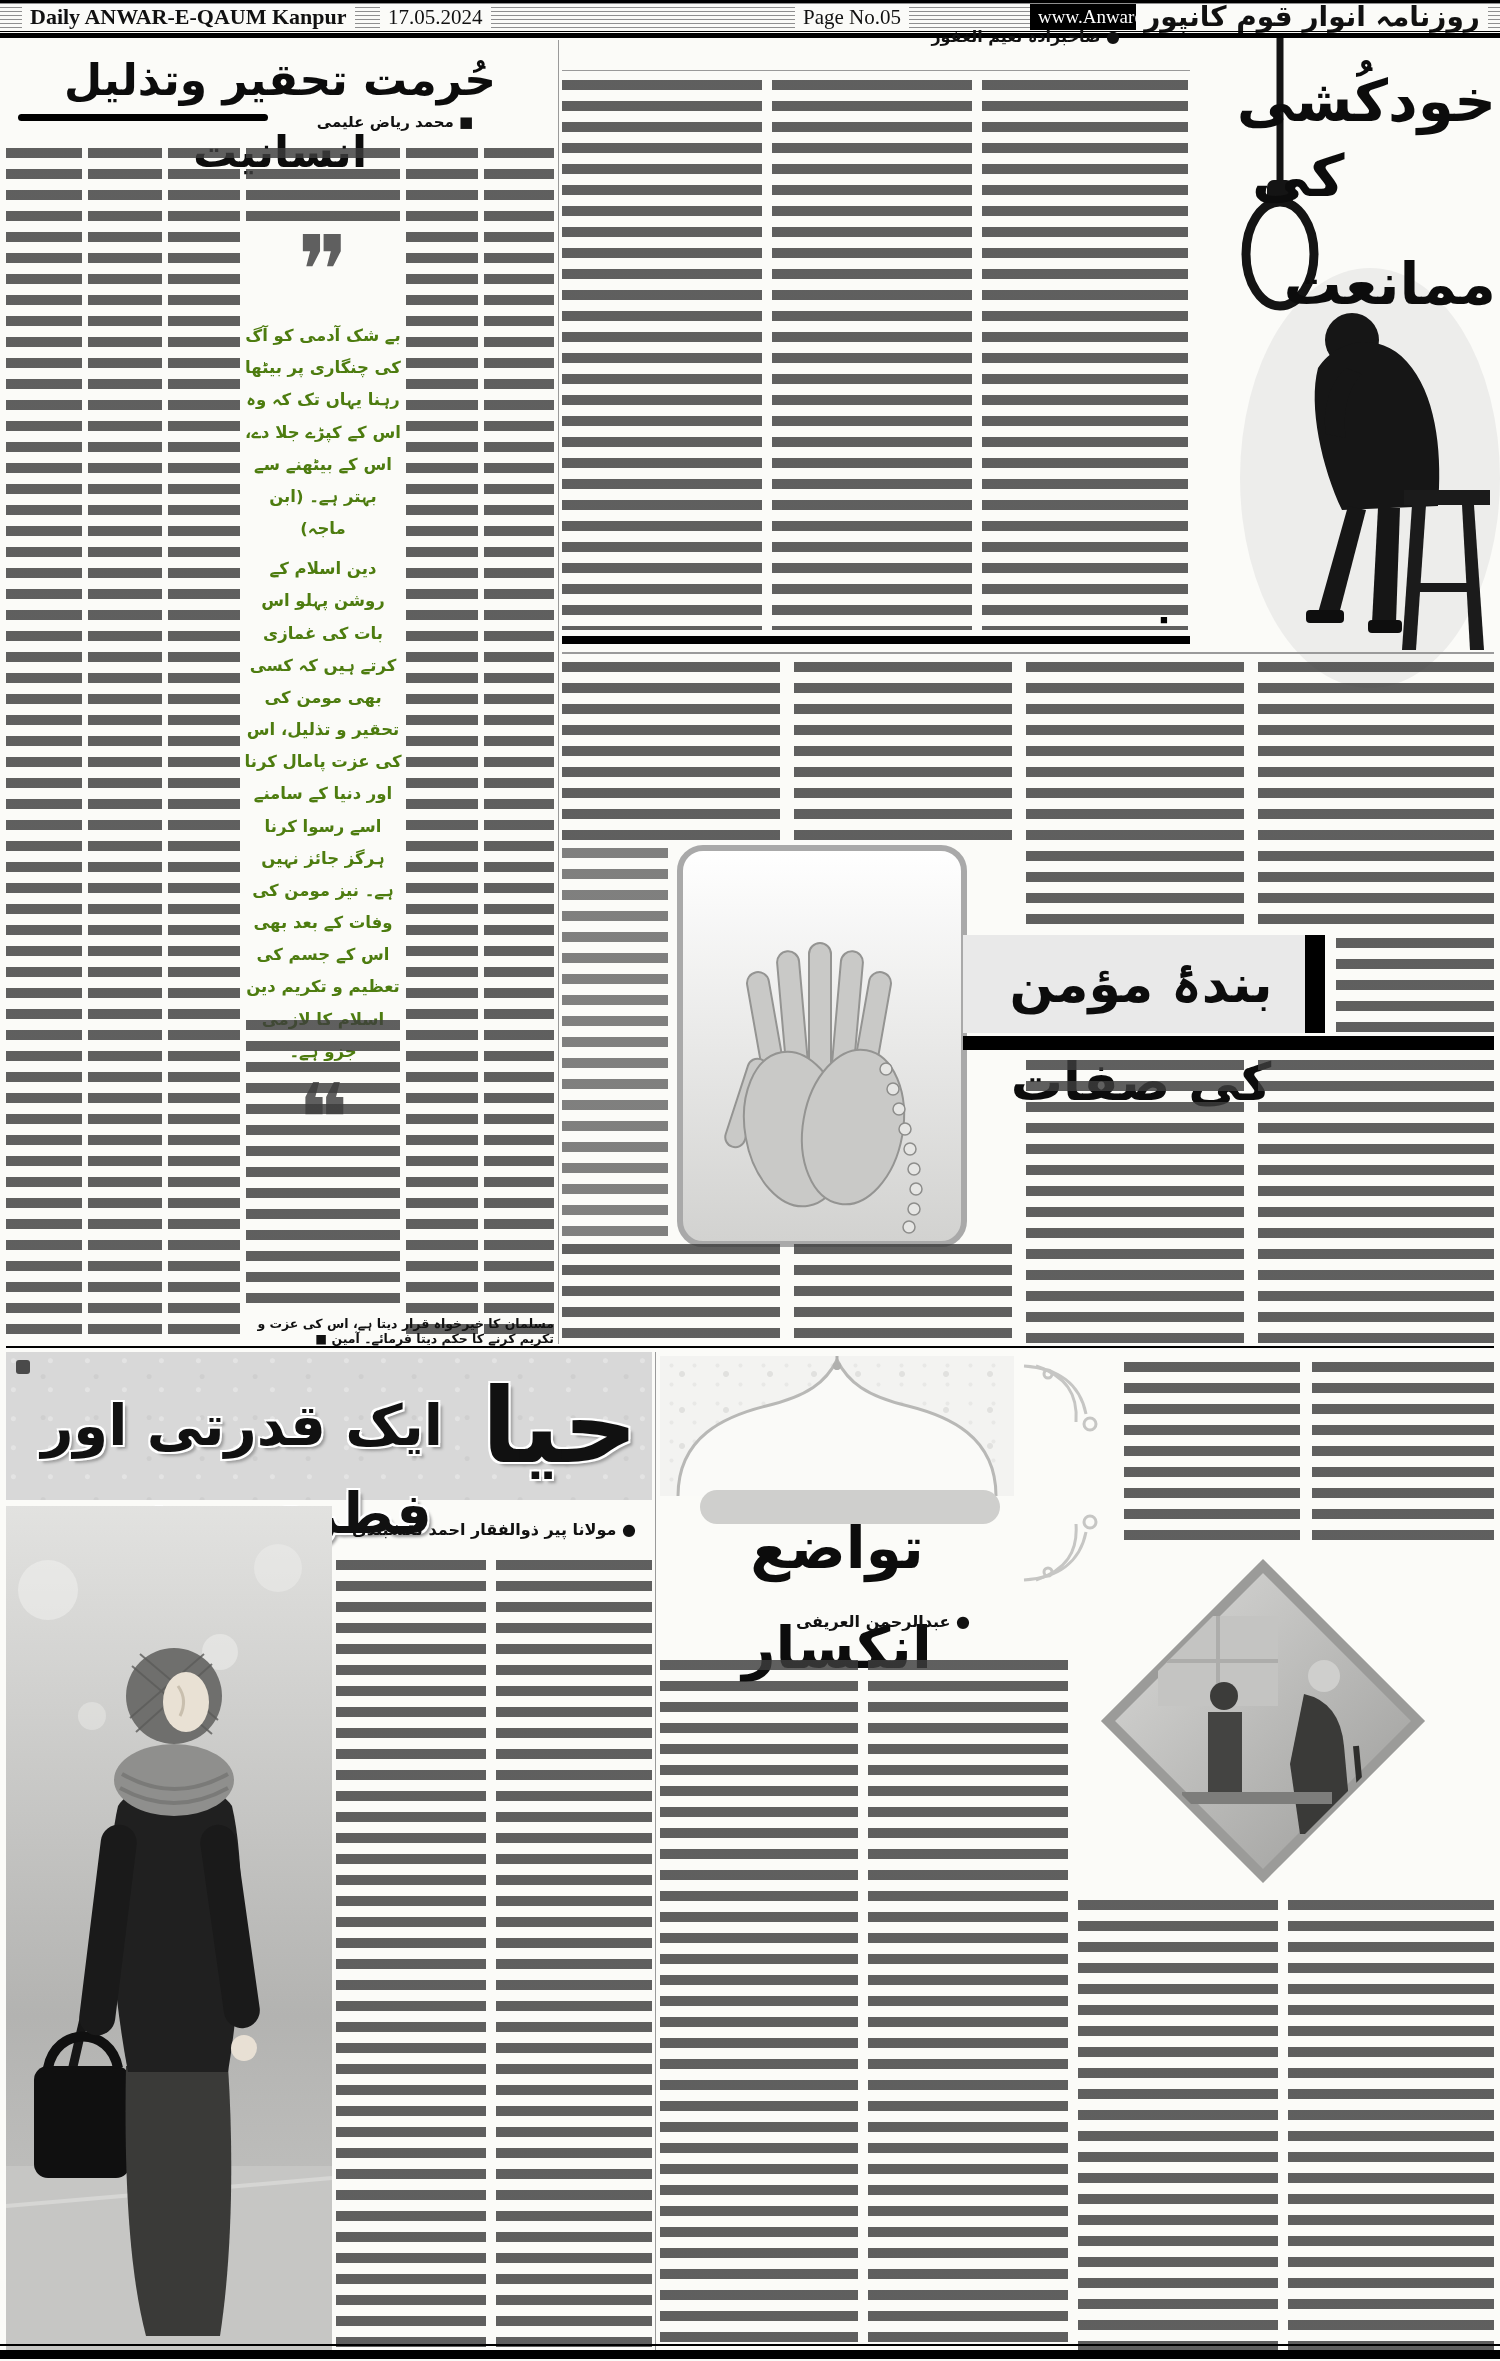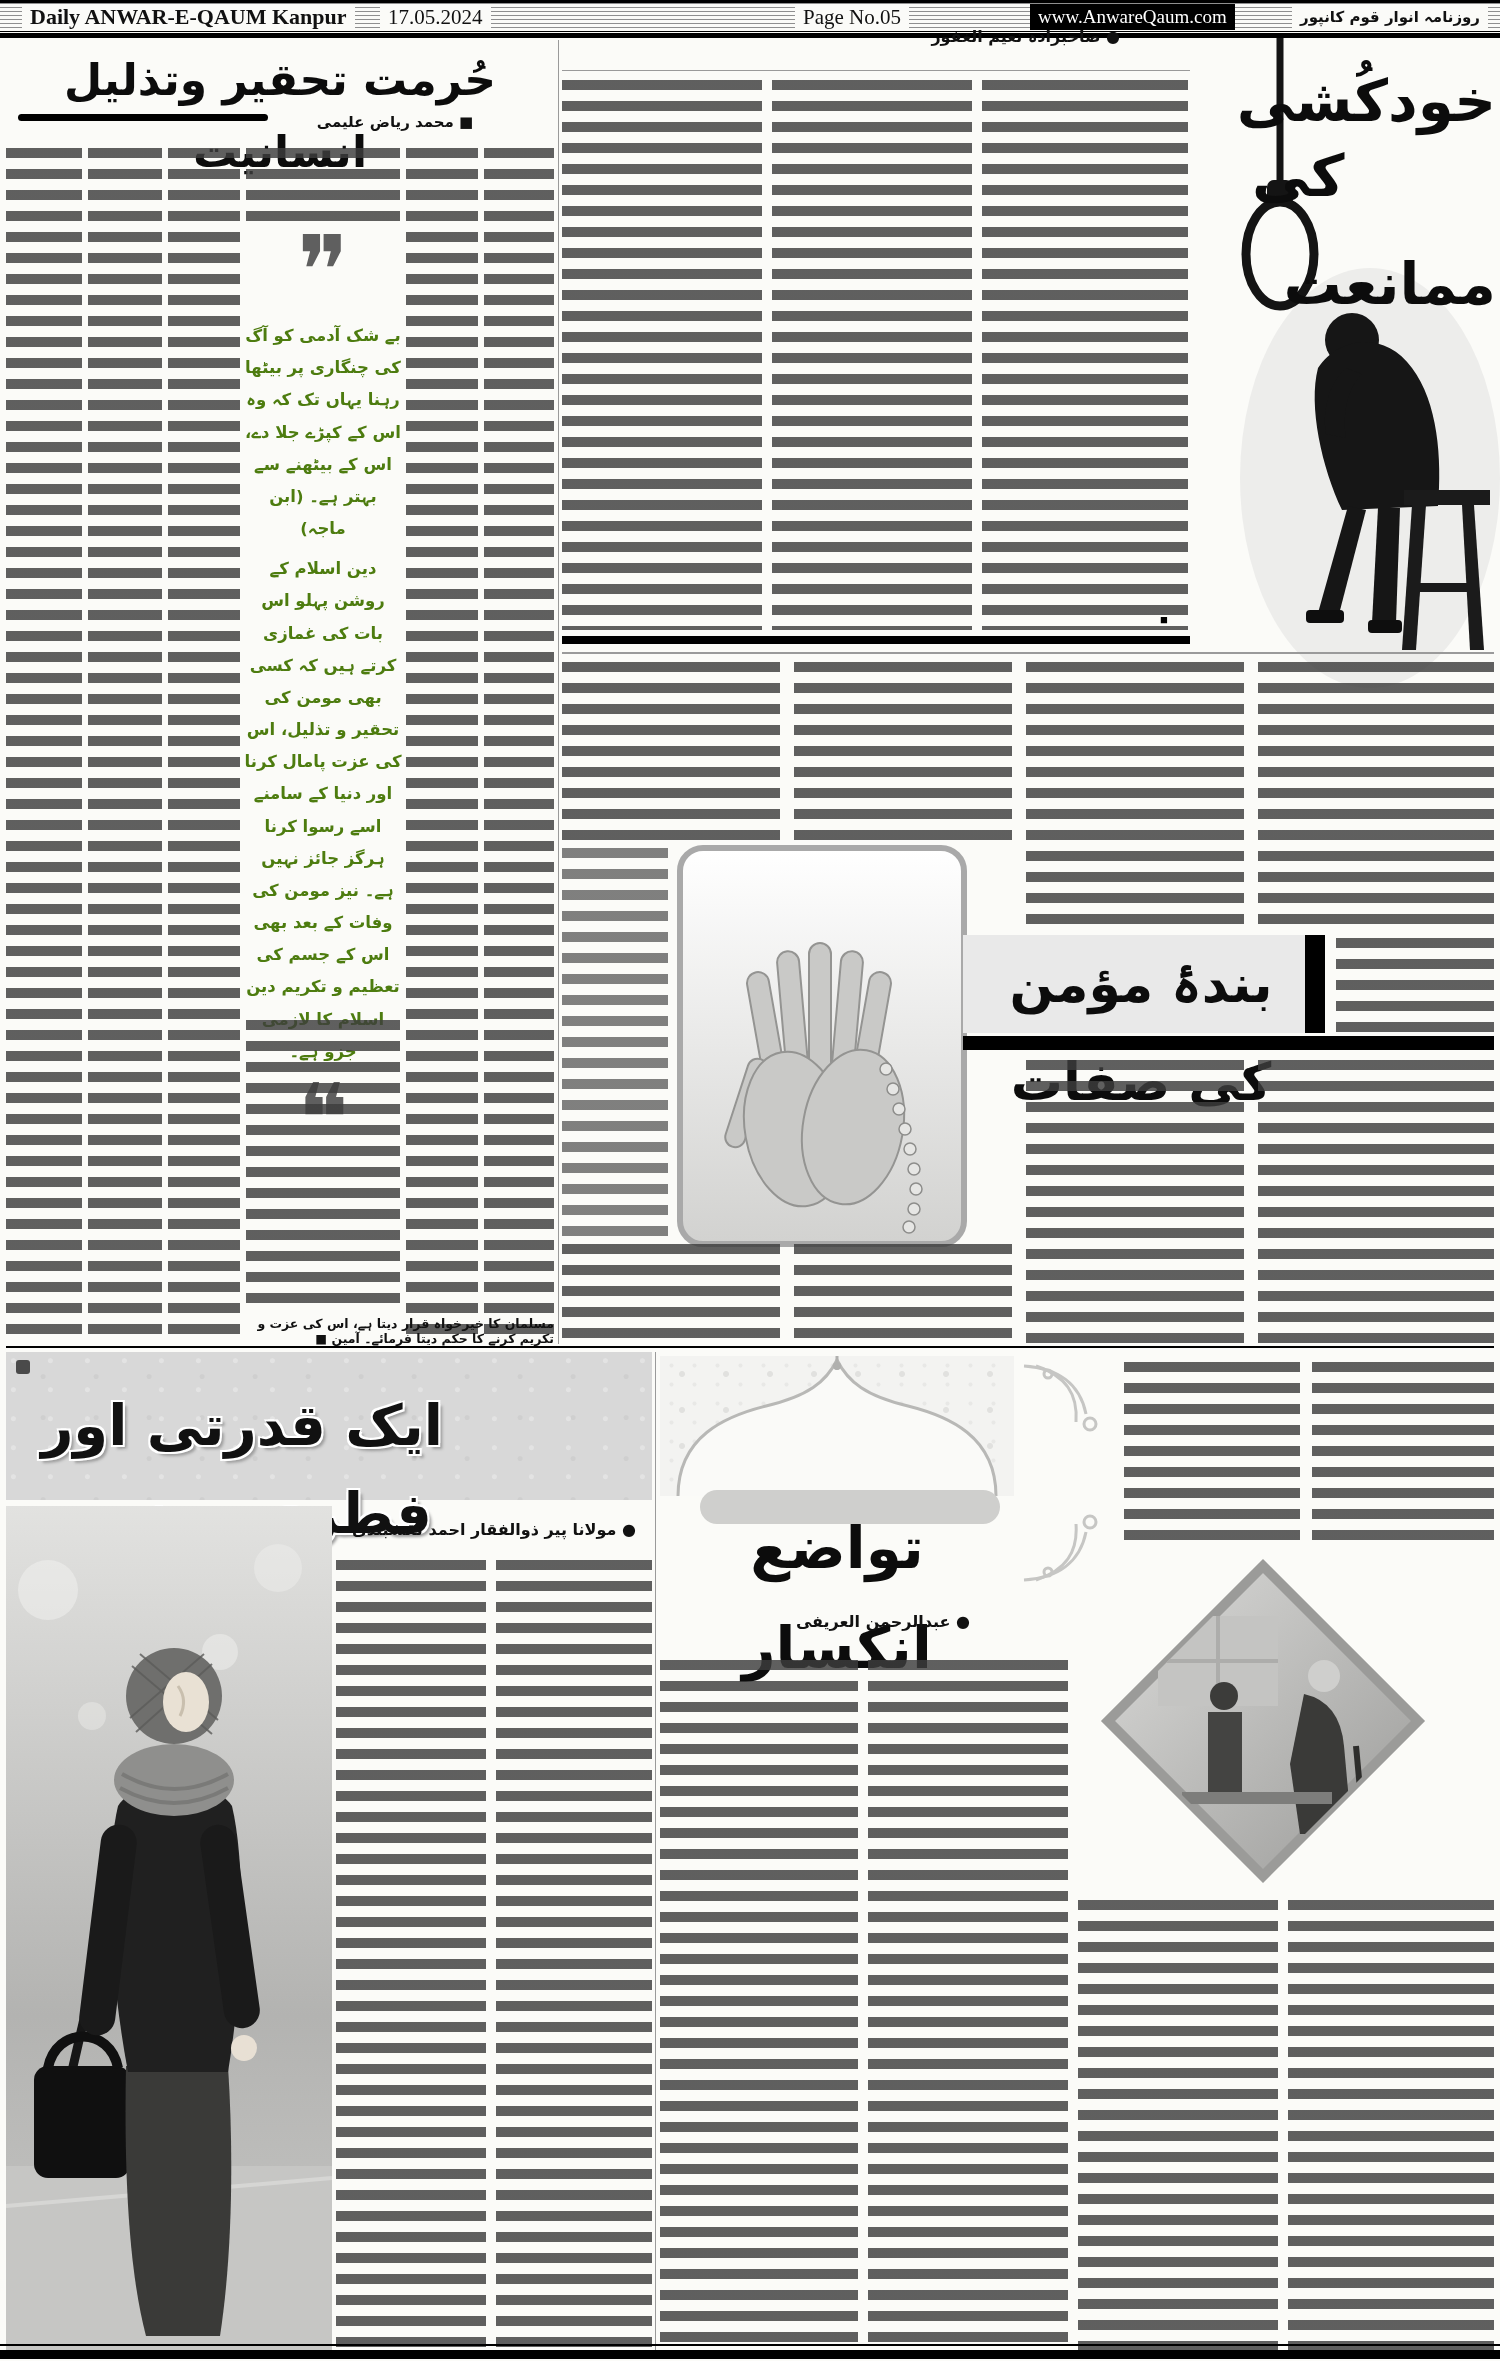--- a/index.html
+++ b/index.html
@@ -8,21 +8,21 @@
   .abs{position:absolute;}
   .ur{font-family:"DejaVu Sans","Liberation Sans",sans-serif;direction:rtl;}
   
   .mast{left:0;top:0;width:1500px;height:30px;border-top:3px solid #000;border-bottom:1px solid #000;
         background:repeating-linear-gradient(to bottom,#8f8f8f 0 1px,transparent 1px 4px);}
   .mast-item{position:absolute;top:1px;height:26px;line-height:26px;background:#fbfbf8;padding:0 8px;white-space:nowrap;}
   .mast-name{font-family:"Liberation Serif",serif;font-weight:bold;font-size:22px;}
   .mast-date{font-family:"Liberation Serif",serif;font-size:21px;}
   .mast-page{font-family:"Liberation Serif",serif;font-size:21px;margin-left:25px;}
   .mast-web{background:#000;color:#fff;font-family:"Liberation Serif",serif;font-size:19px;}
-  .mast-ur{font-weight:900;font-size:15px;}
+  .mast-ur{font-weight:900;font-size:28px;}
   .rule{background:#000;}
   .grule{background:#9a9a9a;}
   
   .fl{background-image:repeating-linear-gradient(to bottom,#3d3d3d 0 10px,transparent 10px 21px);opacity:.82;}
   .fl.light{opacity:.65;}
   .headline{font-weight:bold;color:#0c0c0c;}
   .byline{font-weight:bold;font-size:15px;color:#111;white-space:nowrap;}
   .endmark{font-size:13px;color:#000;}
   .quoteblock{text-align:center;}
   .qmark{color:#5f5f5f;font-size:96px;line-height:70px;font-family:"DejaVu Serif","Liberation Serif",serif;}
@@ -151,20 +151,21 @@
 
   <div class="abs fl" style="left:1026px;top:1060px;width:218px;height:284px"></div>
   <div class="abs fl" style="left:1258px;top:1060px;width:236px;height:284px"></div>
   <div class="abs fl" style="left:562px;top:1244px;width:218px;height:100px"></div>
   <div class="abs fl" style="left:794px;top:1244px;width:218px;height:100px"></div>
 
   <div class="abs rule" style="left:6px;top:1346px;width:1488px;height:2px"></div>
 
   <div class="abs haya-band" style="left:6px;top:1352px;width:646px;height:148px">
     <div class="abs" style="left:10px;top:8px;width:14px;height:14px;border-radius:3px;background:#4a4a4a"></div>
+    <div class="headline ur haya-text" style="position:absolute;right:14px;top:4px;font-size:104px;line-height:140px">حیا</div>
     <div class="headline ur haya-text" style="position:absolute;right:190px;top:30px;width:440px;font-size:56px;line-height:88px;text-align:center">ایک قدرتی اور فطری چیز ہے</div>
   </div>
 
   <div class="abs" style="left:6px;top:1506px;width:326px;height:849px;overflow:hidden;background:#bdbdbb">
     <svg width="326" height="849" viewBox="0 0 326 849">
       <defs>
         <linearGradient id="wbg" x1="0" y1="0" x2="0" y2="1">
           <stop offset="0" stop-color="#e2e2e0"></stop>
             <stop offset="0.6" stop-color="#b3b3b1"></stop>
             <stop offset="1" stop-color="#c8c8c6"></stop>

